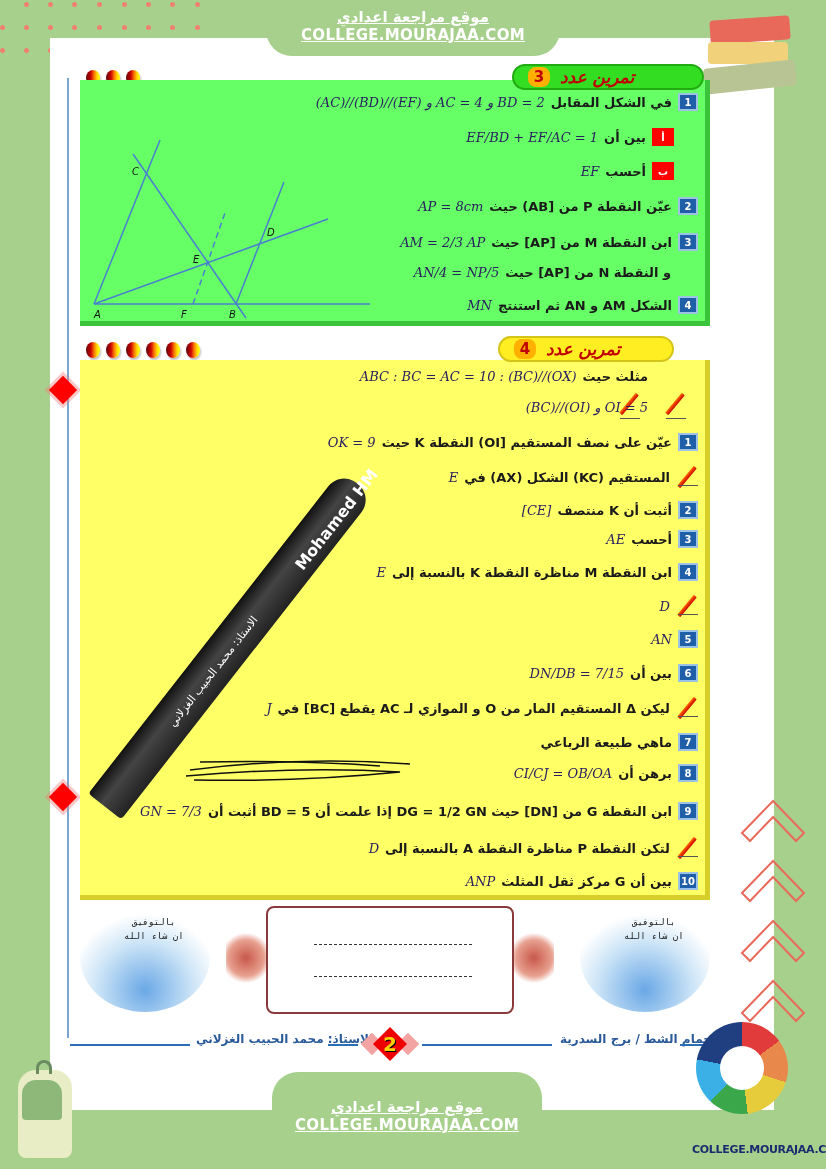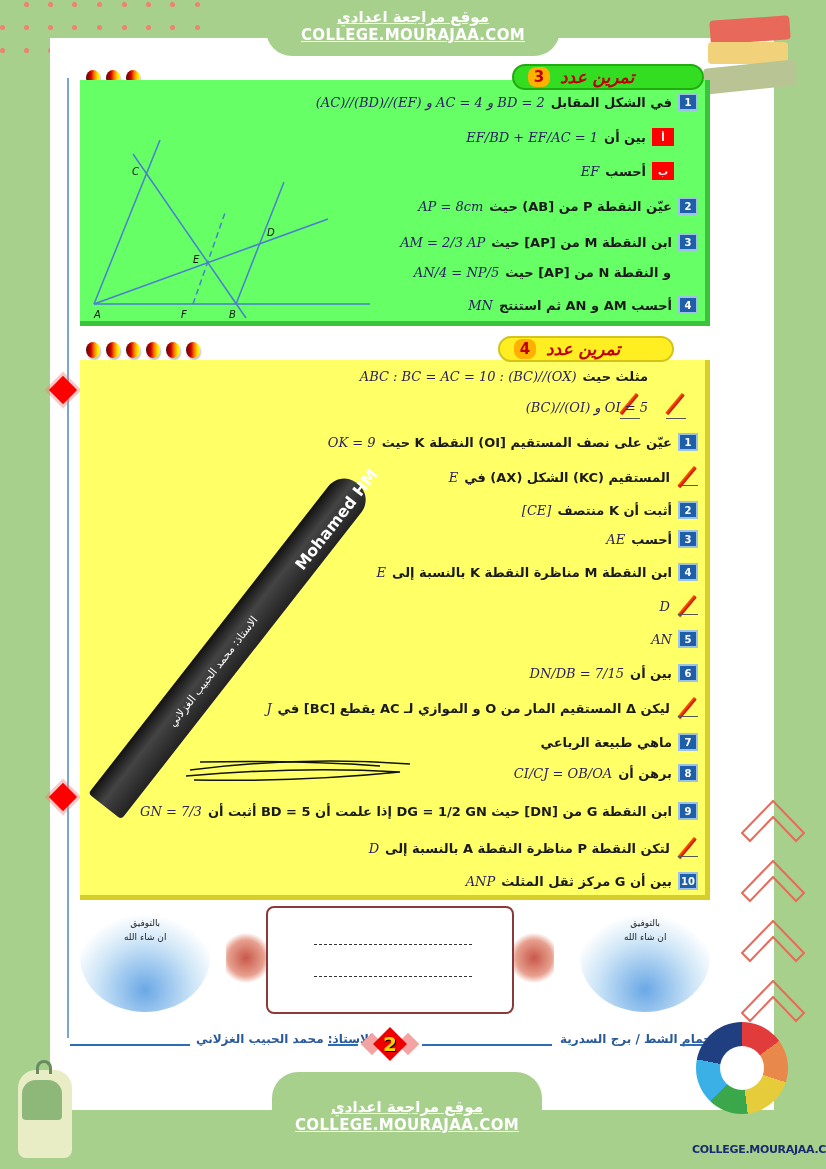--- a/index.html
+++ b/index.html
@@ -26,21 +26,21 @@
   .math { font-family: "DejaVu Serif", serif; font-style: italic; color: #2a2060; font-weight: normal; direction: ltr; unicode-bidi: embed; }
   .numbox { width: 20px; height: 18px; border: 2px solid #9cc3e5; background: #1f5fa8; color: #fff; font-size: 10px; display: inline-flex; align-items: center; justify-content: center; font-style: normal; flex-shrink: 0; }
   .redbox { width: 22px; height: 18px; background: #f00; color: #fff; font-size: 10px; display: inline-flex; align-items: center; justify-content: center; flex-shrink: 0; }
   .pencil { display: inline-block; width: 22px; height: 22px; position: relative; flex-shrink: 0; }
   .pencil::before { content: ""; position: absolute; left: 9px; top: -2px; width: 4px; height: 26px; background: linear-gradient(90deg, #ff6a00, #c00); transform: rotate(40deg); border-radius: 1px; }
   .pencil::after { content: ""; position: absolute; left: 2px; bottom: 2px; width: 20px; height: 1px; background: #555; }
   .diamond { position: absolute; width: 20px; height: 20px; background: #f00; transform: rotate(45deg); box-shadow: 0 0 0 3px rgba(240,120,120,0.4); }
   .chev { position: absolute; left: 738px; width: 70px; height: 50px; }
   .footer-line { position: absolute; top: 1044px; height: 2px; background: #2a6eb5; }
   .footer-text { position: absolute; top: 1032px; font-size: 12px; color: #2a5a9a; font-weight: bold; direction: rtl; white-space: nowrap; }
-  .img-card { position: absolute; width: 130px; height: 110px; }
+  .img-card { position: absolute; width: 130px; height: 110px; font-family: Liberation Mono, monospace; }
   .center-box { position: absolute; left: 266px; top: 906px; width: 248px; height: 108px; border: 2px solid #8a3a3a; border-radius: 8px; background: #fff; }
   .dash { position: absolute; left: 46px; width: 158px; border-top: 1px dashed #333; }
 </style>
 </head>
 <body>
 
 <div class="green-bg" style="left:0;top:0;width:826px;height:38px;"></div>
 <div class="green-bg" style="left:0;top:0;width:50px;height:1169px;"></div>
 <div class="green-bg" style="left:774px;top:0;width:52px;height:1169px;"></div>
 <div class="green-bg" style="left:0;top:1110px;width:826px;height:59px;"></div>
@@ -143,21 +143,21 @@
   <span class="numbox">3</span>
   <span>ابن النقطة M من [AP] حيث</span>
   <span class="math">AM = 2/3 AP</span>
 </div>
 <div class="line" style="top:265px;right:155px;">
   <span>و النقطة N من [AP] حيث</span>
   <span class="math">AN/4 = NP/5</span>
 </div>
 <div class="line" style="top:296px;">
   <span class="numbox">4</span>
-  <span>أحسب AM و AN ثم استنتج</span>
+  <span>الشكل AM و AN ثم استنتج</span>
   <span class="math">MN</span>
 </div>
 
 <div class="balls" style="left:86px;top:342px;">
   <span class="ball"></span>
     <span class="ball"></span>
     <span class="ball"></span>
     <span class="ball"></span>
     <span class="ball"></span>
     <span class="ball"></span>

